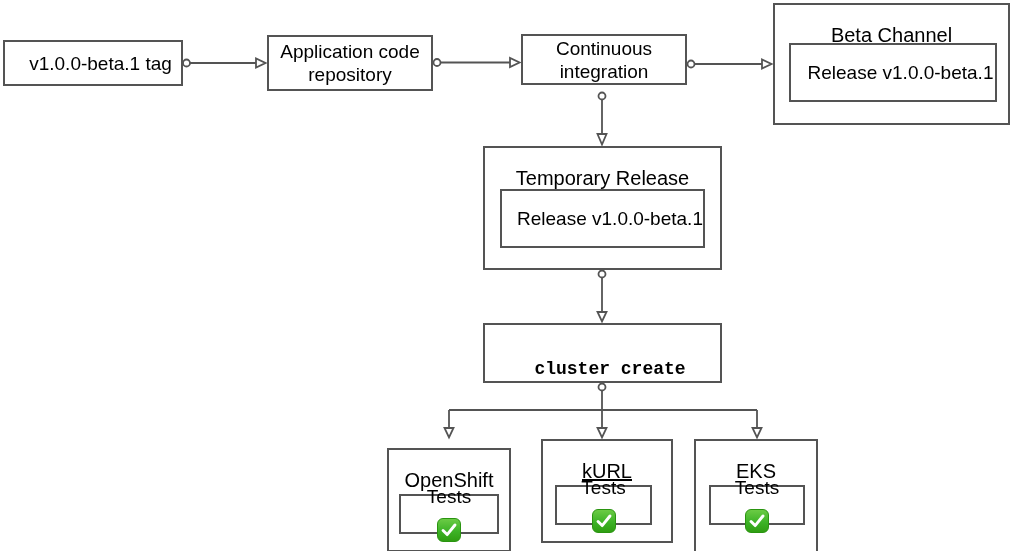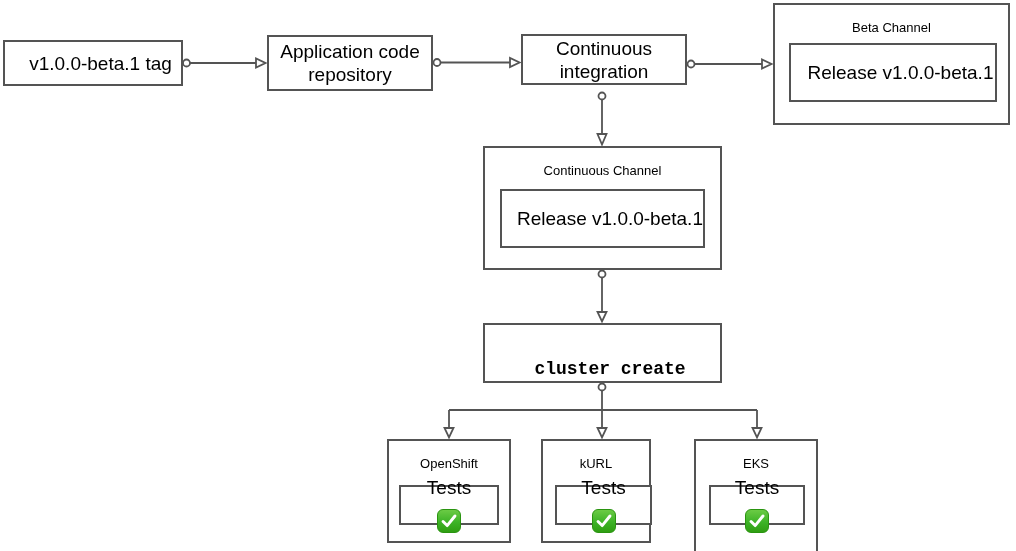--- a/index.html
+++ b/index.html
@@ -32,23 +32,23 @@
     display: flex;
     align-items: center;
     justify-content: center;
     text-align: center;
     font-size: 19px;
     line-height: 23px;
     padding-left: 15px;
   }
   .group-title {
     text-align: center;
-    font-size: 13px;
+    font-size: 20px;
     line-height: 22px;
-    padding-top: 12px;
+    padding-top: 19px;
   }
   .mono-label {
     font-family: "Liberation Mono", "DejaVu Sans Mono", monospace;
     font-weight: 700;
     font-size: 18px;
   }
   .tests-inner {
     display: flex;
     align-items: center;
     justify-content: center;
@@ -122,43 +122,43 @@
   </div>
 
   <div class="node" style="left:773px; top:3px; width:237px; height:122px;">
     <div class="group-title">Beta Channel</div>
     <div class="node leaf" style="left:14px; top:38px; width:208px; height:59px;">
       <span>Release v1.0.0-beta.1</span>
     </div>
   </div>
 
   <div class="node" style="left:483px; top:146px; width:239px; height:124px;">
-    <div class="group-title">Continuous Channel</div>
+    <div class="group-title">Temporary Release</div>
     <div class="node leaf" style="left:15px; top:41px; width:205px; height:59px;">
       <span>Release v1.0.0-beta.1</span>
     </div>
   </div>
 
   <div class="node leaf mono-label" style="left:483px; top:323px; width:239px; height:60px;align-items:flex-end;">
     <span>cluster create</span>
   </div>
 
-  <div class="node" style="left:387px; top:439px; width:124px; height:104px;">
+  <div class="node" style="left:387px; top:448px; width:124px; height:104px;">
     <div class="group-title">OpenShift</div>
     <div class="node tests-inner" style="left:10px; top:44px; width:100px; height:40px;">
       <span>Tests</span>
       <span class="check-icon">
         <svg width="22" height="22" viewBox="0 0 24 24">
           <path d="M5.5 12.5 L10 17 L18.5 6.5" stroke="#ffffff" stroke-width="3.2" fill="none" stroke-linecap="round" stroke-linejoin="round"></path>
         </svg>
       </span>
     </div>
   </div>
 
-  <div class="node" style="left:541px; top:439px; width:110px; height:104px;">
+  <div class="node" style="left:541px; top:439px; width:132px; height:104px;text-decoration:underline;">
     <div class="group-title">kURL</div>
     <div class="node tests-inner" style="left:12px; top:44px; width:97px; height:40px;">
       <span>Tests</span>
       <span class="check-icon">
         <svg width="22" height="22" viewBox="0 0 24 24">
           <path d="M5.5 12.5 L10 17 L18.5 6.5" stroke="#ffffff" stroke-width="3.2" fill="none" stroke-linecap="round" stroke-linejoin="round"></path>
         </svg>
       </span>
     </div>
   </div>

